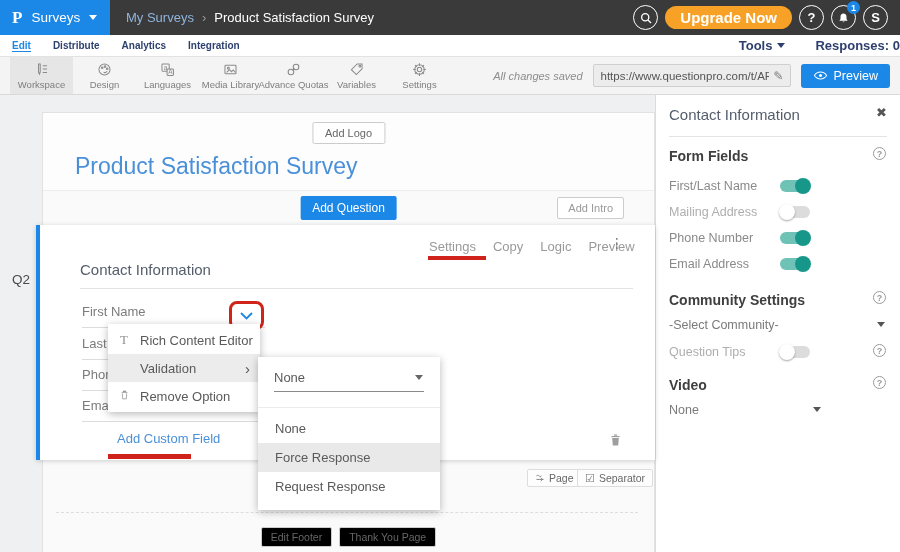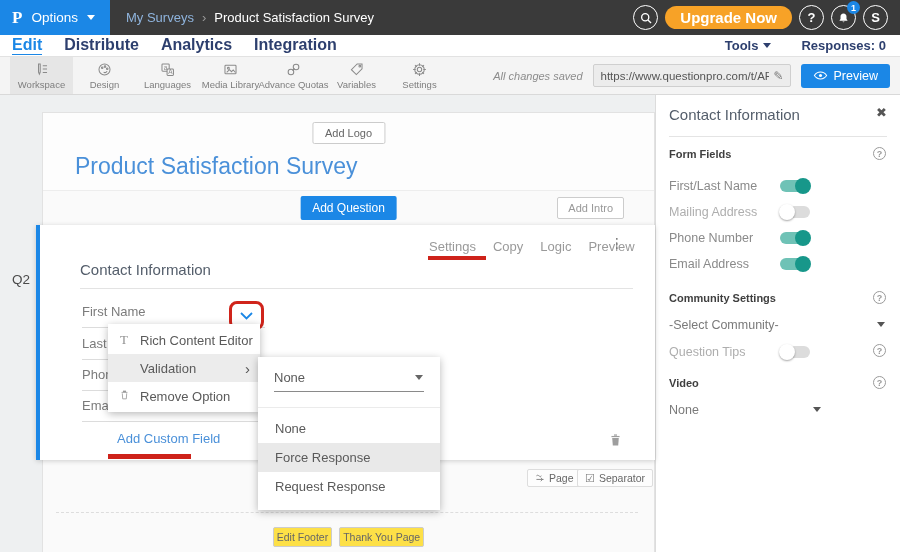--- a/index.html
+++ b/index.html
@@ -19,23 +19,23 @@
   .crumb-cur { color:#fff; }
   .top-actions { margin-left:auto; display:flex; align-items:center; gap:7px; padding-right:12px; }
   .circle-btn { width:25px; height:25px; border:1.6px solid #fff; border-radius:50%; color:#fff; display:flex; align-items:center; justify-content:center; font-size:13px; font-weight:bold; cursor:pointer; background:transparent; }
   .upgrade-btn { background:#f7a227; color:#fff; border:none; border-radius:12px; height:23px; padding:0 15px; font-size:15px; font-weight:bold; cursor:pointer; }
   .bell-wrap { position:relative; }
   .badge { position:absolute; top:-4px; right:-4px; width:13px; height:13px; background:#1b87e6; border-radius:50%; color:#fff; font-size:9px; font-weight:bold; display:flex; align-items:center; justify-content:center; }
 
   
   .navrow { height:22px; background:#fff; display:flex; align-items:center; border-bottom:1px solid #e2e2e2; }
   .nav-tabs { display:flex; gap:22px; margin-left:12px; }
-  .nav-tab { font-size:16px; font-weight:bold; color:#2d3f6e; cursor:pointer; }
+  .nav-tab { font-size:10px; font-weight:bold; color:#2d3f6e; cursor:pointer; }
   .nav-tab.active { color:#1b87e6; border-bottom:1px solid #1b87e6; }
-  .nav-right { margin-left:auto; display:flex; gap:30px; padding-right:14px; align-items:center; }
+  .nav-right { margin-left:auto; display:flex; gap:30px; align-items:center; }
   .nav-right .item { font-size:13px; font-weight:bold; color:#2d3f6e; cursor:pointer; display:flex; align-items:center; gap:5px; }
   .caret-down-n { width:0;height:0;border-left:4px solid transparent;border-right:4px solid transparent;border-top:5px solid #2d3f6e; }
 
   
   .toolbar { height:38px; background:#f4f4f4; border-bottom:1px solid #d9d9d9; display:flex; align-items:stretch; }
   .tool-items { display:flex; margin-left:10px; }
   .tool-item { width:63px; display:flex; flex-direction:column; align-items:center; justify-content:center; gap:1px; cursor:pointer; color:#8a8a8a; }
   .tool-item.active { background:#e6e6e6; }
   .tool-item svg { stroke:#8a8a8a; fill:none; stroke-width:1.2; }
   .tool-label { font-size:9.5px; color:#7e7e7e; white-space:nowrap; }
@@ -84,49 +84,49 @@
   .vp-select .caret-g { position:absolute; right:1px; top:5px; width:0;height:0;border-left:4px solid transparent;border-right:4px solid transparent;border-top:5px solid #666; }
   .vp-gap { height:15px; }
   .vp-options { border-top:1px solid #ebebeb; padding:6px 0 9px; }
   .vp-opt { height:29px; line-height:29px; padding-left:17px; font-size:13px; color:#5a5a5a; cursor:pointer; }
   .vp-opt.hl { background:#e9e9e9; }
 
   
   .mini-btn { position:absolute; top:374px; height:18px; background:#fdfdfd; border:1px solid #ddd; border-radius:2px; font-size:10.5px; color:#666; display:flex; align-items:center; gap:4px; padding:0 7px; cursor:pointer; }
   .dashline { position:absolute; left:56px; top:417px; width:582px; border-top:1px dashed #ddd; }
   .footer-btns { position:absolute; left:42px; top:432px; width:613px; display:flex; justify-content:center; gap:7px; }
-  .footer-btn { background:#fde047; border:1px solid #ccc; border-radius:2px; font-size:10.5px; color:#666; padding:3px 3px; cursor:pointer; }
+  .footer-btn { background:#000000; border:1px solid #ccc; border-radius:2px; font-size:10.5px; color:#666; padding:3px 9px; cursor:pointer; }
 
   
   .sidebar { position:absolute; left:655px; top:0; width:245px; height:457px; background:#fff; border-left:1px solid #dcdcdc; }
   .sb-title { position:absolute; left:13px; top:11px; font-size:15px; color:#545e6b; }
   .sb-close { position:absolute; right:13px; top:10px; font-size:13px; color:#555; cursor:pointer; }
   .sb-divider { position:absolute; left:13px; right:13px; top:41px; border-top:1px solid #e4e4e4; }
-  .sb-head { position:absolute; left:13px; font-size:11px; font-weight:bold; color:#3f3f3f; }
+  .sb-head { position:absolute; left:13px; font-size:14px; font-weight:bold; color:#3f3f3f; }
   .sb-label { position:absolute; left:13px; font-size:12.5px; color:#8a8a8a; }
   .sb-label.dim { color:#aeaeae; }
   .sb-value { position:absolute; left:13px; font-size:12.5px; color:#7a7a7a; cursor:pointer; }
   .helpdot { position:absolute; right:14px; width:13px; height:13px; border:1.5px solid #9a9a9a; border-radius:50%; color:#9a9a9a; font-size:9px; font-weight:bold; display:flex; align-items:center; justify-content:center; cursor:pointer; }
   .toggle { position:absolute; left:124px; width:30px; height:12px; border-radius:6px; cursor:pointer; }
   .toggle .knob { position:absolute; width:16px; height:16px; border-radius:50%; top:-2px; }
   .toggle.on { background:#6fc2b6; }
   .toggle.on .knob { right:-1px; background:#17978a; }
   .toggle.off { background:#dcdcdc; }
   .toggle.off .knob { left:-1px; background:#fff; box-shadow:0 1px 2px rgba(0,0,0,0.35); }
   .caret-g2 { position:absolute; width:0;height:0;border-left:4px solid transparent;border-right:4px solid transparent;border-top:5px solid #555; cursor:pointer; }
 </style>
 </head>
 <body>
 
 <div class="app">
 
   <div class="topbar">
     <div class="logo-block">
       <span class="logo-p">P</span>
-      <span class="logo-name">Options</span>
+      <span class="logo-name">Surveys</span>
       <span class="caret-down-w"></span>
     </div>
     <div class="crumbs">
       <span class="crumb-parent">My Surveys</span>
       <span class="crumb-sep">›</span>
       <span class="crumb-cur">Product Satisfaction Survey</span>
     </div>
     <div class="top-actions">
       <div class="circle-btn">
         <svg width="14" height="14" viewBox="0 0 18 18">

